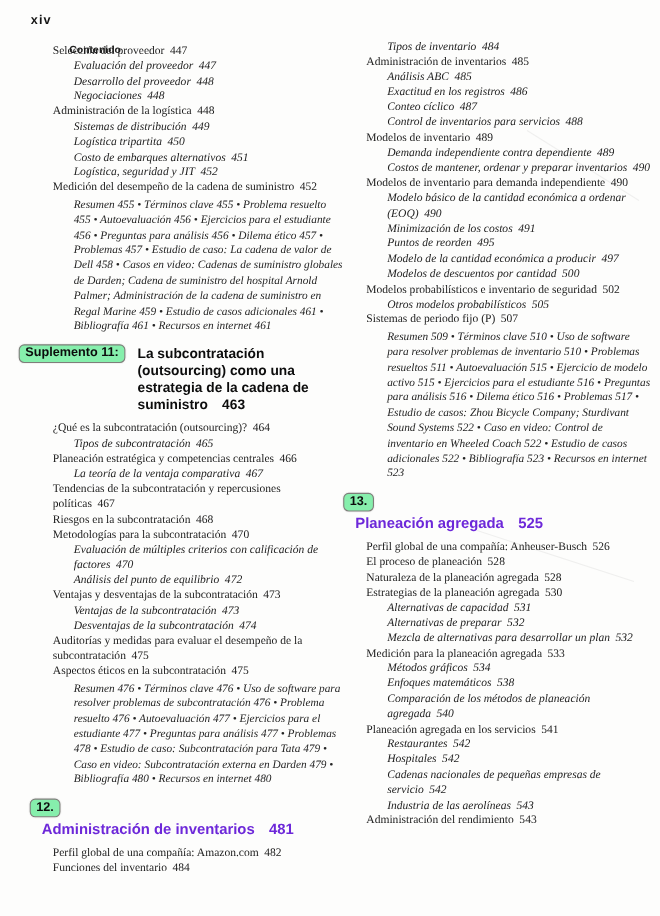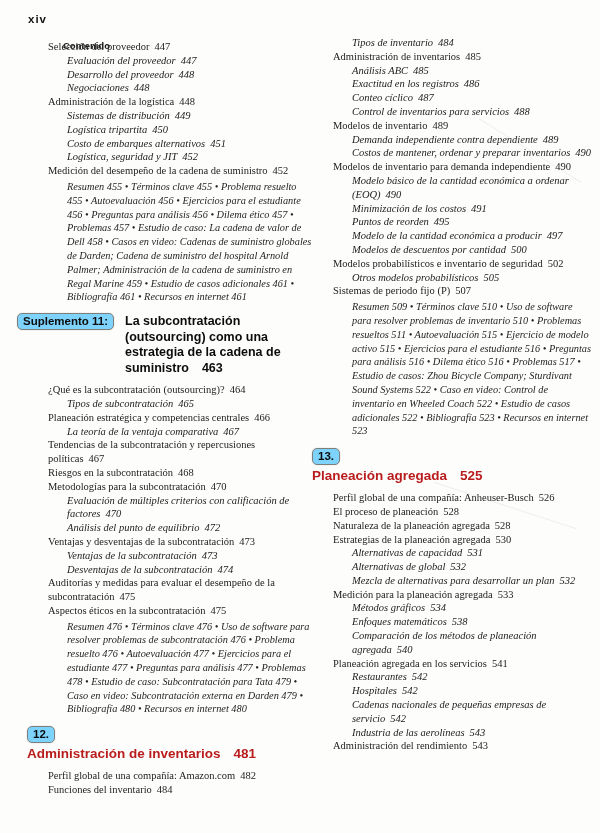--- a/index.html
+++ b/index.html
@@ -38,37 +38,37 @@
   }
 
   .heading-row {
     display:flex; align-items:flex-start;
     font-family:"Liberation Sans","DejaVu Sans",sans-serif;
   }
   .num-box {
     flex:0 0 auto;
     border:1.5px solid #7e7e7a;
     border-radius:5px;
-    background:#7dd3fc;
+    background:#86efac;
     font-weight:bold; color:#0c0c0c;
     padding:1px 5px 2px 5px;
     white-space:nowrap;
     box-shadow:0 0 0 1px rgba(0,0,0,0.04);
   }
   .supplement-row { margin:9px 0 7px -31px; }
   .supplement-row .num-box { font-size:11.5px; margin-right:11px; }
   .supplement-title {
     font-weight:bold; font-size:12.5px; line-height:15.5px;
     color:#0c0c0c; width:172px; padding-top:1px;
   }
   .chapter-row { margin:10px 0 6px -21px;flex-direction:column; }
   .chapter-row .num-box { font-size:11.5px; margin-right:8px; }
   .chapter-title {
     font-weight:bold; font-size:13.5px; line-height:19px;
-    color:#b91c1c; padding-top:1px;
+    color:#6d28d9; padding-top:1px;margin-left:11px;
   }
   .chapter-title .pg, .supplement-title .pg { padding-left:13px; }
 
   .crease {
     position:absolute; background:rgba(120,120,115,0.10);
     pointer-events:none;
   }
   .crease-1 { width:150px; height:1px; left:430px; top:505px; transform:rotate(18deg); }
   .crease-2 { width:120px; height:1px; left:470px; top:150px; transform:rotate(32deg); }
 </style>
@@ -139,21 +139,21 @@
       <div class="eoc">Resumen 509 • Términos clave 510 • Uso de software para resolver problemas de inventario 510 • Problemas resueltos 511 • Autoevaluación 515 • Ejercicio de modelo activo 515 • Ejercicios para el estudiante 516 • Preguntas para análisis 516 • Dilema ético 516 • Problemas 517 • Estudio de casos: Zhou Bicycle Company; Sturdivant Sound Systems 522 • Caso en video: Control de inventario en Wheeled Coach 522 • Estudio de casos adicionales 522 • Bibliografía 523 • Recursos en internet 523</div>
       <div class="heading-row chapter-row">
         <span class="num-box">13.</span>
         <span class="chapter-title"><span class="t">Planeación agregada</span><span class="pg">525</span></span>
       </div>
       <div class="entry main"><span class="t">Perfil global de una compañía: Anheuser-Busch</span><span class="pg">526</span></div>
       <div class="entry main"><span class="t">El proceso de planeación</span><span class="pg">528</span></div>
       <div class="entry main"><span class="t">Naturaleza de la planeación agregada</span><span class="pg">528</span></div>
       <div class="entry main"><span class="t">Estrategias de la planeación agregada</span><span class="pg">530</span></div>
       <div class="entry sub"><span class="t">Alternativas de capacidad</span><span class="pg">531</span></div>
-      <div class="entry sub"><span class="t">Alternativas de global</span><span class="pg">532</span></div>
+      <div class="entry sub"><span class="t">Alternativas de preparar</span><span class="pg">532</span></div>
       <div class="entry sub"><span class="t">Mezcla de alternativas para desarrollar un plan</span><span class="pg">532</span></div>
       <div class="entry main"><span class="t">Medición para la planeación agregada</span><span class="pg">533</span></div>
       <div class="entry sub"><span class="t">Métodos gráficos</span><span class="pg">534</span></div>
       <div class="entry sub"><span class="t">Enfoques matemáticos</span><span class="pg">538</span></div>
       <div class="entry sub"><span class="t">Comparación de los métodos de planeación agregada</span><span class="pg">540</span></div>
       <div class="entry main"><span class="t">Planeación agregada en los servicios</span><span class="pg">541</span></div>
       <div class="entry sub"><span class="t">Restaurantes</span><span class="pg">542</span></div>
       <div class="entry sub"><span class="t">Hospitales</span><span class="pg">542</span></div>
       <div class="entry sub"><span class="t">Cadenas nacionales de pequeñas empresas de servicio</span><span class="pg">542</span></div>
       <div class="entry sub"><span class="t">Industria de las aerolíneas</span><span class="pg">543</span></div>

